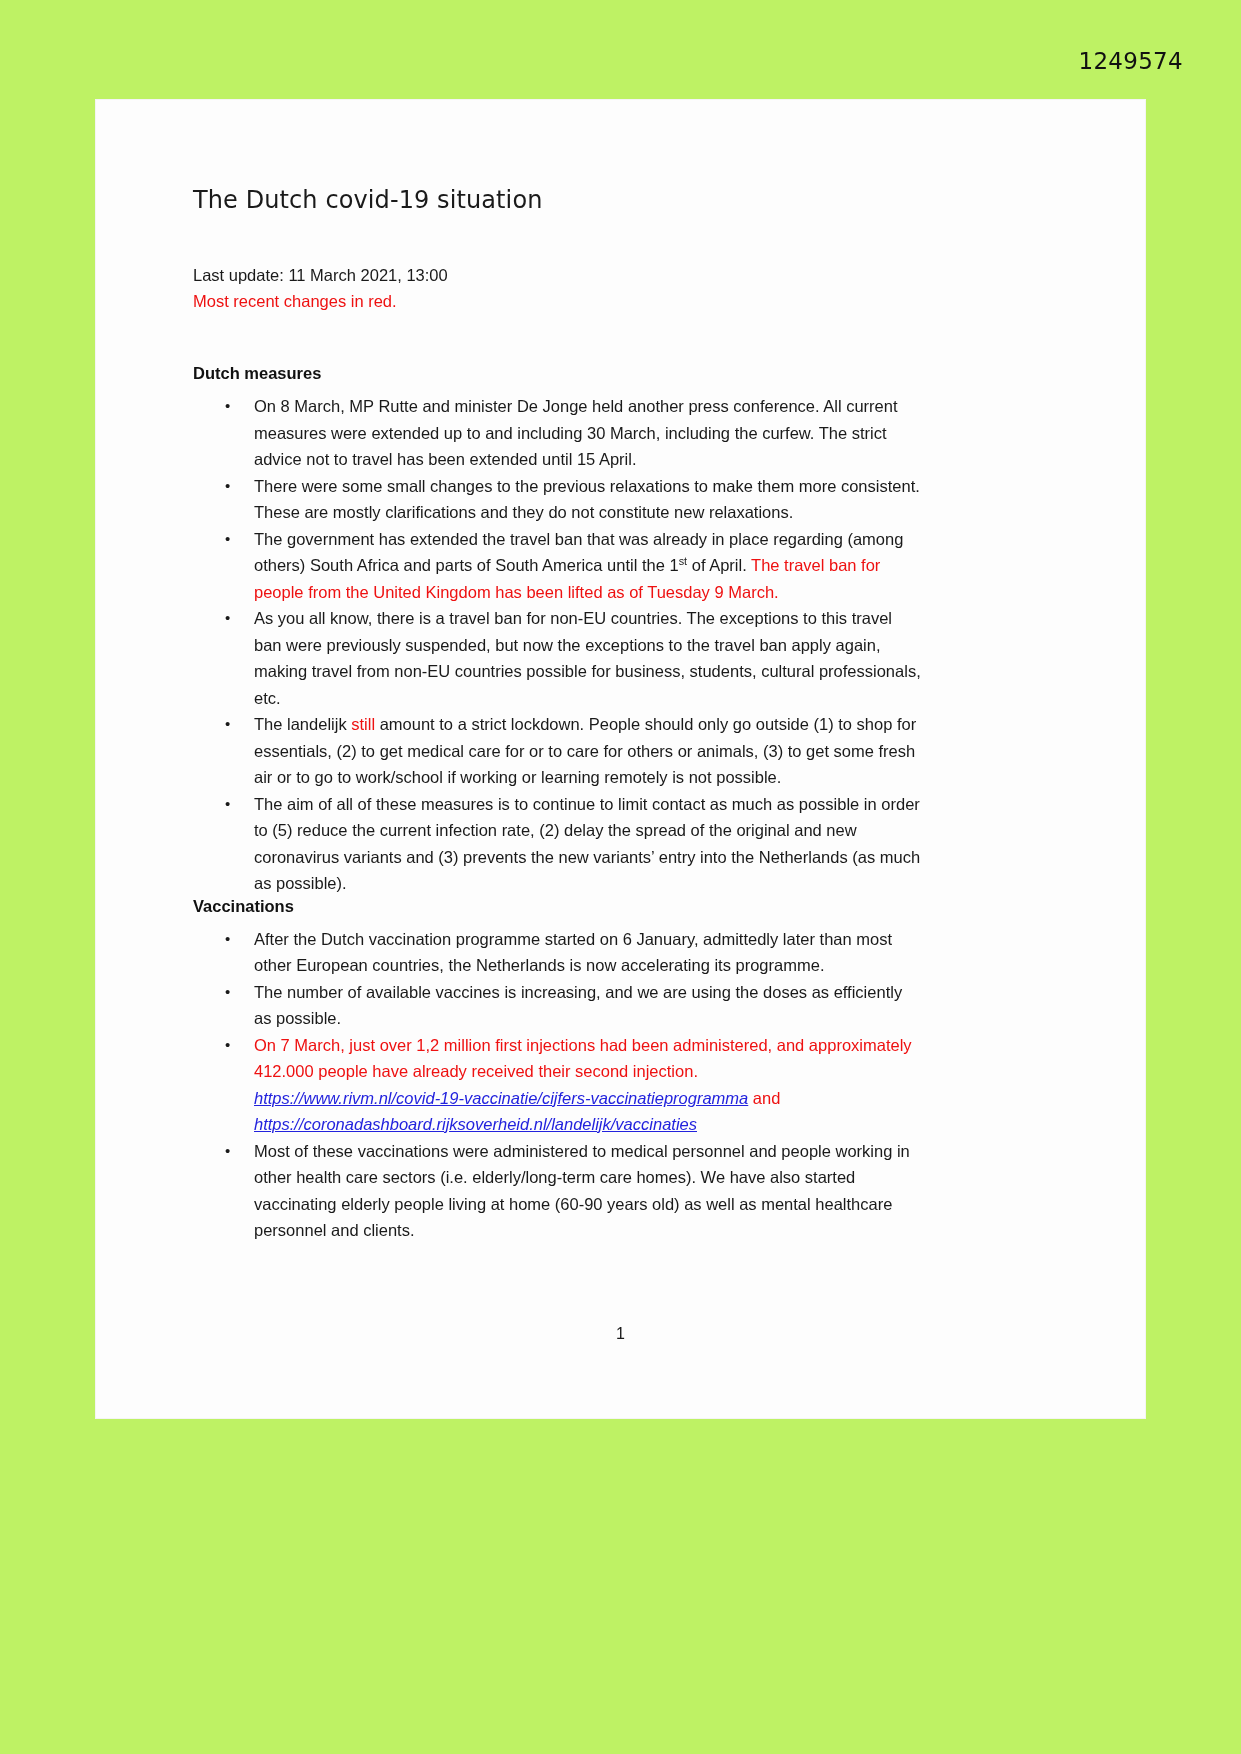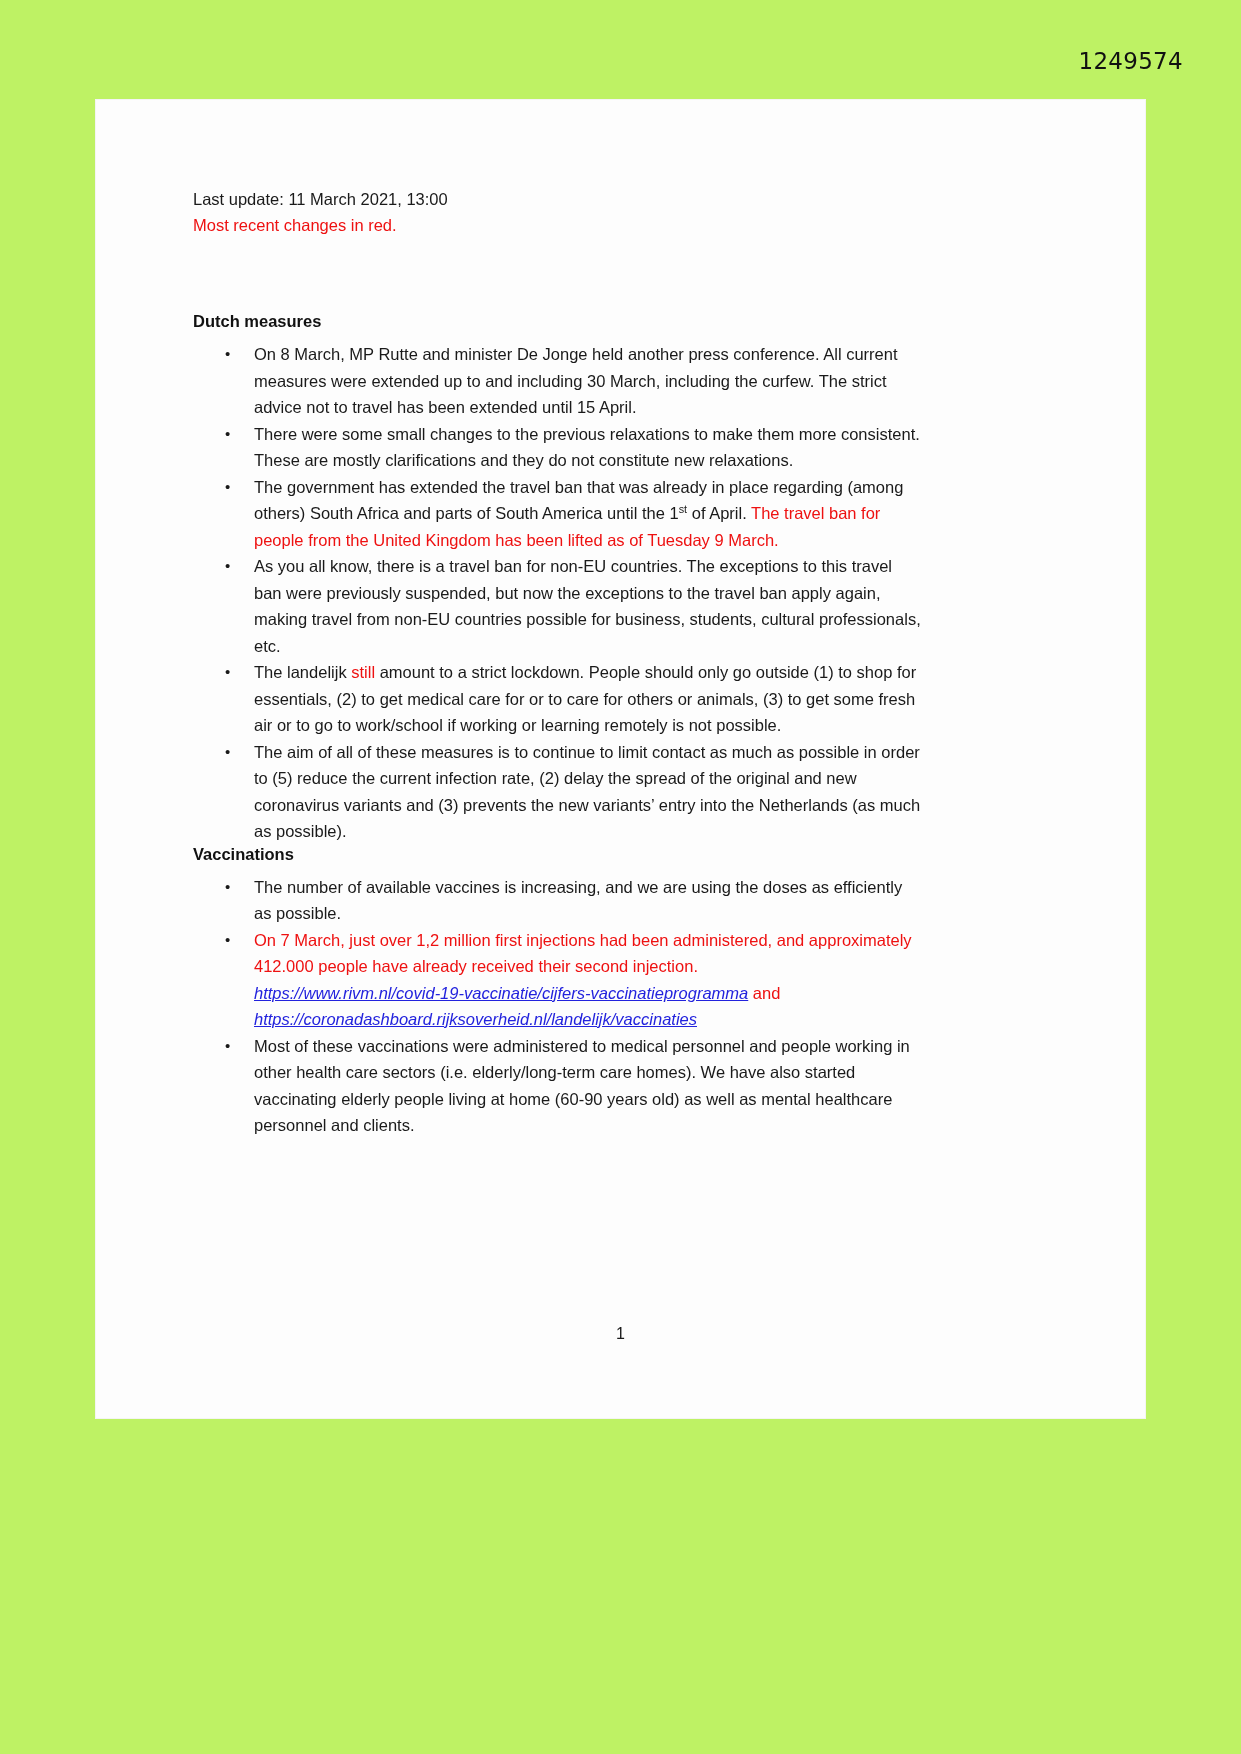--- a/index.html
+++ b/index.html
@@ -56,21 +56,21 @@
     font-family: "Liberation Sans", sans-serif;
   }
   .meta-line.red { color: #ee1111; }
   .section-heading {
     font-size: 16.5px;
     font-weight: bold;
     color: #111111;
     margin: 0;
     font-family: "Liberation Sans", sans-serif;
   }
-  .heading-measures { margin-top: 74px; }
+  .heading-measures { margin-top: 50px; }
   .heading-vaccinations { }
   ul.bullets {
     margin: 10px 12px 0 0;
     padding: 0 0 0 61px;
     list-style: none;
   }
   ul.bullets > li {
     position: relative;
     font-size: 16.5px;
     line-height: 26.5px;
@@ -115,37 +115,39 @@
 <body>
 
 <div class="page">
 
   <div class="scan-shade"></div>
 
   <div class="doc-number">1249574</div>
 
   <div class="content">
 
+    <h1 class="doc-title">The Dutch covid-19 situation</h1>
 
     <p class="meta-line">Last update: 11 March 2021, 13:00</p>
 
     <p class="meta-line red">Most recent changes in red.</p>
 
     <div id="sections-root">
         <div class="section-heading heading-measures">Dutch measures</div>
         <ul class="bullets">
           <li class="red">On 8 March, MP Rutte and minister De Jonge held another press conference. All current measures were extended up to and including 30 March, including the curfew. The strict advice not to travel has been extended until 15 April.</li>
           <li class="red">There were some small changes to the previous relaxations to make them more consistent. These are mostly clarifications and they do not constitute new relaxations.</li>
           <li class="black"><span class="k">The government has extended the travel ban that was already in place regarding (among others) South Africa and parts of South America until the 1</span><sup>st</sup><span class="k"> of April. </span><span class="r">The travel ban for people from the United Kingdom has been lifted as of Tuesday 9 March.</span></li>
           <li class="red">As you all know, there is a travel ban for non-EU countries. The exceptions to this travel ban were previously suspended, but now the exceptions to the travel ban apply again, making travel from non-EU countries possible for business, students, cultural professionals, etc.</li>
           <li class="black"><span class="k">The landelijk </span><span class="r">still</span><span class="k"> amount to a strict lockdown. People should only go outside (1) to shop for essentials, (2) to get medical care for or to care for others or animals, (3) to get some fresh air or to go to work/school if working or learning remotely is not possible.</span></li>
           <li class="black">The aim of all of these measures is to continue to limit contact as much as possible in order to (5) reduce the current infection rate, (2) delay the spread of the original and new coronavirus variants and (3) prevents the new variants’ entry into the Netherlands (as much as possible).</li>
         </ul>
         <div class="section-heading heading-vaccinations">Vaccinations</div>
         <ul class="bullets">
+          <li class="black">After the Dutch vaccination programme started on 6 January, admittedly later than most other European countries, the Netherlands is now accelerating its programme.</li>
           <li class="black">The number of available vaccines is increasing, and we are using the doses as efficiently as possible.</li>
           <li class="red"><span class="r">On 7 March, just over 1,2 million first injections had been administered, and approximately 412.000 people have already received their second injection.</span><br><a class="doclink" href="#">https://www.rivm.nl/covid-19-vaccinatie/cijfers-vaccinatieprogramma</a><span class="r"> and</span><br><a class="doclink" href="#">https://coronadashboard.rijksoverheid.nl/landelijk/vaccinaties</a></li>
           <li class="black">Most of these vaccinations were administered to medical personnel and people working in other health care sectors (i.e. elderly/long-term care homes). We have also started vaccinating elderly people living at home (60-90 years old) as well as mental healthcare personnel and clients.</li>
         </ul>
       </div>
 
   </div>
 
   <div class="page-number">1</div>
 

